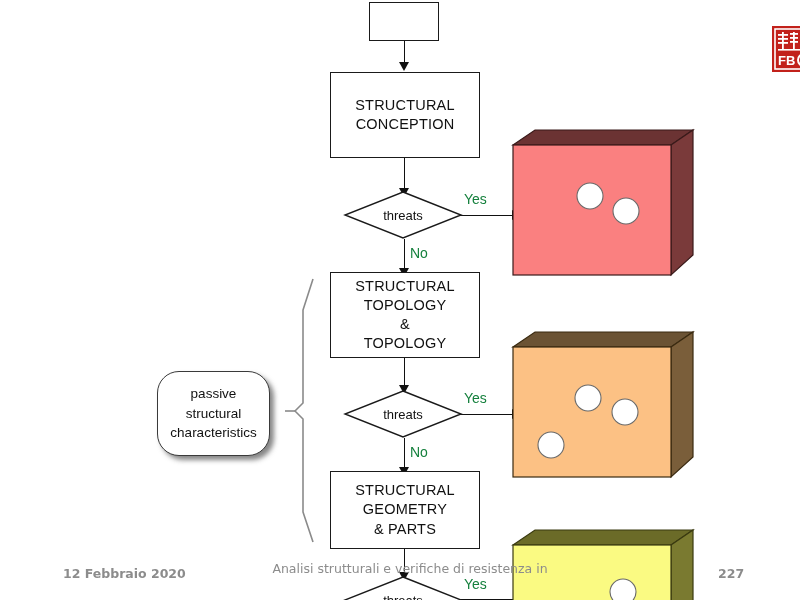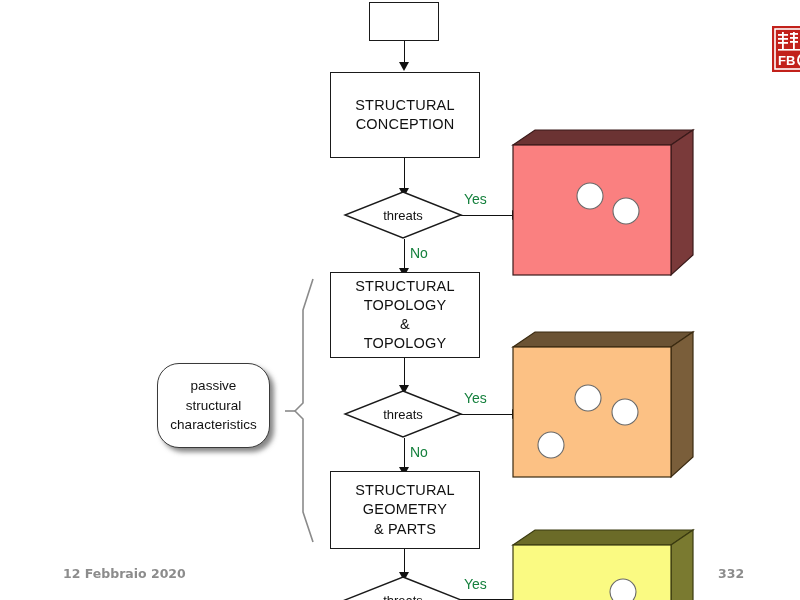--- a/index.html
+++ b/index.html
@@ -204,21 +204,21 @@
 
   <div class="edge-label" style="left:464px; top:576px;">Yes</div>
 
   <div class="brace" style="left:285px; top:278px; width:40px; height:265px;">
     <svg width="40" height="265" viewBox="0 0 40 265">
       <path d="M28,1 L18,32 L18,125 L10,133 L18,141 L18,234 L28,264" fill="none" stroke="#8a8a8a" stroke-width="1.6" stroke-linejoin="round"></path>
       <line x1="0" y1="133" x2="10" y2="133" stroke="#8a8a8a" stroke-width="1.6"></line>
     </svg>
   </div>
 
-  <div class="callout" style="left:157px; top:363px; width:113px; height:85px;">
+  <div class="callout" style="left:157px; top:371px; width:113px; height:85px;">
     <span>passive</span>
     <span>structural</span>
     <span>characteristics</span>
   </div>
 
   <div class="box3d" style="left:513px; top:130px; width:180px; height:152px;">
     <svg width="180" height="152" viewBox="0 0 180 152">
       <polygon points="0,15 22,0 180,0 158,15" fill="#6B3333" stroke="#3a1a1a" stroke-width="1.2"></polygon>
       <polygon points="158,15 180,0 180,125 158,145" fill="#7A3A3A" stroke="#3a1a1a" stroke-width="1.2"></polygon>
       <rect x="0" y="15" width="158" height="130" fill="#FA8080" stroke="#3a1a1a" stroke-width="1.2"></rect>
@@ -243,23 +243,24 @@
       <polygon points="0,15 22,0 180,0 158,15" fill="#6B6B28" stroke="#3a3a10" stroke-width="1.2"></polygon>
       <polygon points="158,15 180,0 180,125 158,145" fill="#7A7A30" stroke="#3a3a10" stroke-width="1.2"></polygon>
       <rect x="0" y="15" width="158" height="130" fill="#FAFA82" stroke="#3a3a10" stroke-width="1.2"></rect>
       <circle cx="110" cy="62" r="13" fill="#ffffff" stroke="#6a6a6a" stroke-width="1.1"></circle>
     </svg>
   </div>
 
   <div class="footer-text" style="left:63px; top:566px;">12 Febbraio 2020</div>
 
   <div class="footer-center" style="left:260px; top:560px;">
-  </div>
-
-  <div class="footer-text" style="left:718px; top:566px;">332</div>
+    <div>Analisi strutturali e verifiche di resistenza in</div>
+  </div>
+
+  <div class="footer-text" style="left:718px; top:566px;">227</div>
 
   <div class="seal" style="left:748px; top:26px; width:44px; height:46px;">
     <svg width="44" height="46" viewBox="0 0 44 46">
       <rect x="0" y="0" width="44" height="46" fill="#C2211B"></rect>
       <rect x="3" y="3" width="38" height="40" fill="none" stroke="#ffffff" stroke-width="1.6"></rect>
 
       <g fill="#ffffff">
         <rect x="6" y="8" width="10" height="1.8"></rect>
         <rect x="6" y="12" width="10" height="1.8"></rect>
         <rect x="6" y="16" width="10" height="1.8"></rect>

